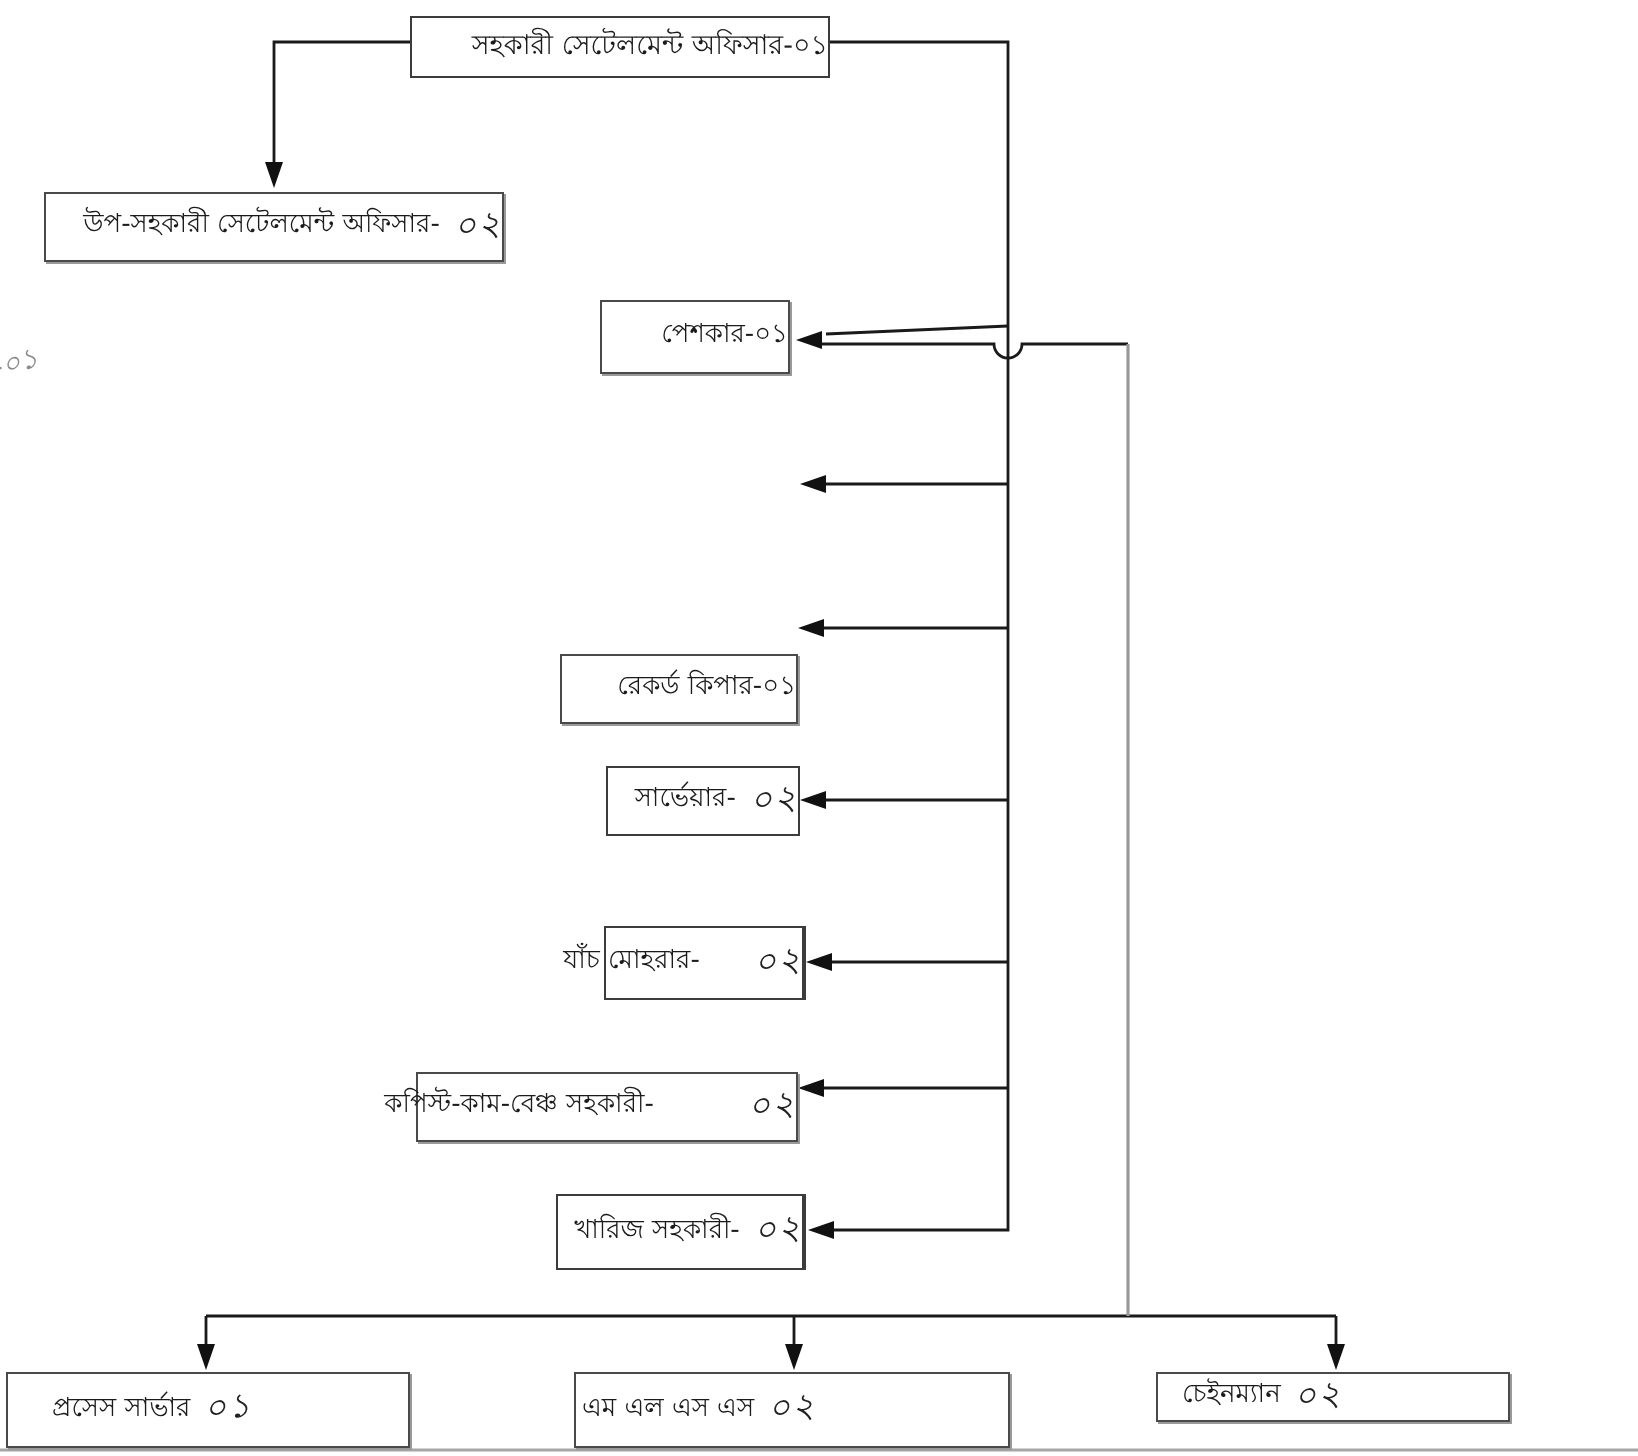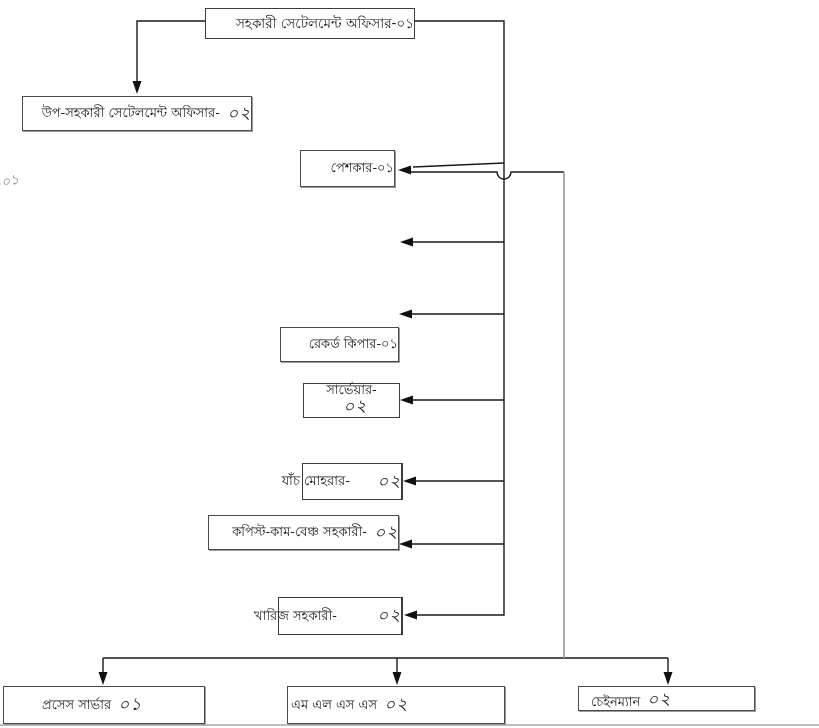--- a/index.html
+++ b/index.html
@@ -109,48 +109,48 @@
     <span>পেশকার-০১</span>
 
   </div>
 
 
   <div class="node shadow" style="left:280px;top:297px;width:119px;height:35px;margin-top:30px;">
     <span>রেকর্ড কিপার-০১</span>
 
   </div>
 
-  <div class="node" style="left:303px;top:383px;width:97px;height:35px;flex-direction:column;">
+  <div class="node" style="left:303px;top:383px;width:97px;height:35px;">
     <span>সার্ভেয়ার-</span>
     <span class="num">০২</span>
   </div>
 
   <div class="node" style="left:302px;top:463px;width:101px;height:37px;border-right-width:2.5px;gap:20px;">
     <span>যাঁচ মোহরার-</span>
     <span class="num">০২</span>
   </div>
 
-  <div class="node shadow" style="left:208px;top:515px;width:191px;height:35px;">
+  <div class="node shadow" style="left:208px;top:536px;width:191px;height:35px;gap:40px;">
     <span>কপিস্ট-কাম-বেঞ্চ সহকারী-</span>
     <span class="num">০২</span>
   </div>
 
-  <div class="node" style="left:278px;top:597px;width:125px;height:38px;border-right-width:2.5px;gap:33px;">
+  <div class="node" style="left:278px;top:597px;width:125px;height:38px;border-right-width:2.5px;">
     <span>খারিজ সহকারী-</span>
     <span class="num">০২</span>
   </div>
 
-  <div class="node shadow left-align" style="left:3px;top:686px;width:202px;height:38px;padding-left:38px;">
+  <div class="node shadow left-align" style="left:3px;top:686px;width:202px;height:38px;padding-left:22px;">
     <span>প্রসেস সার্ভার</span>
     <span class="num">০১</span>
   </div>
 
   <div class="node shadow left-align" style="left:287px;top:686px;width:218px;height:38px;padding-left:3px;">
     <span>এম এল এস এস</span>
     <span class="num">০২</span>
   </div>
 
-  <div class="node shadow left-align" style="left:578px;top:686px;width:177px;height:25px;padding-left:12px;align-items:flex-end;">
+  <div class="node shadow left-align" style="left:578px;top:686px;width:177px;height:25px;padding-left:12px;">
     <span>চেইনম্যান</span>
     <span class="num">০২</span>
   </div>
 
 </div>
 
 </body></html>

